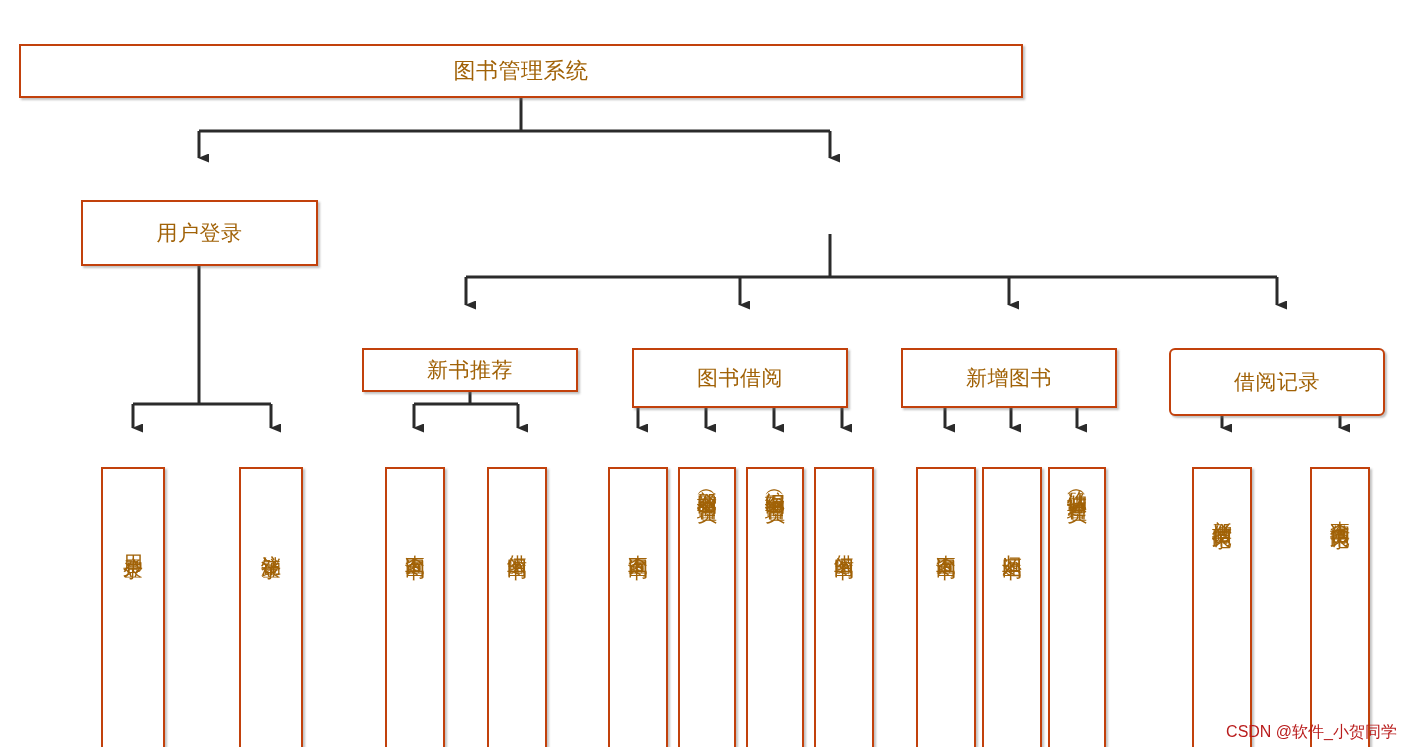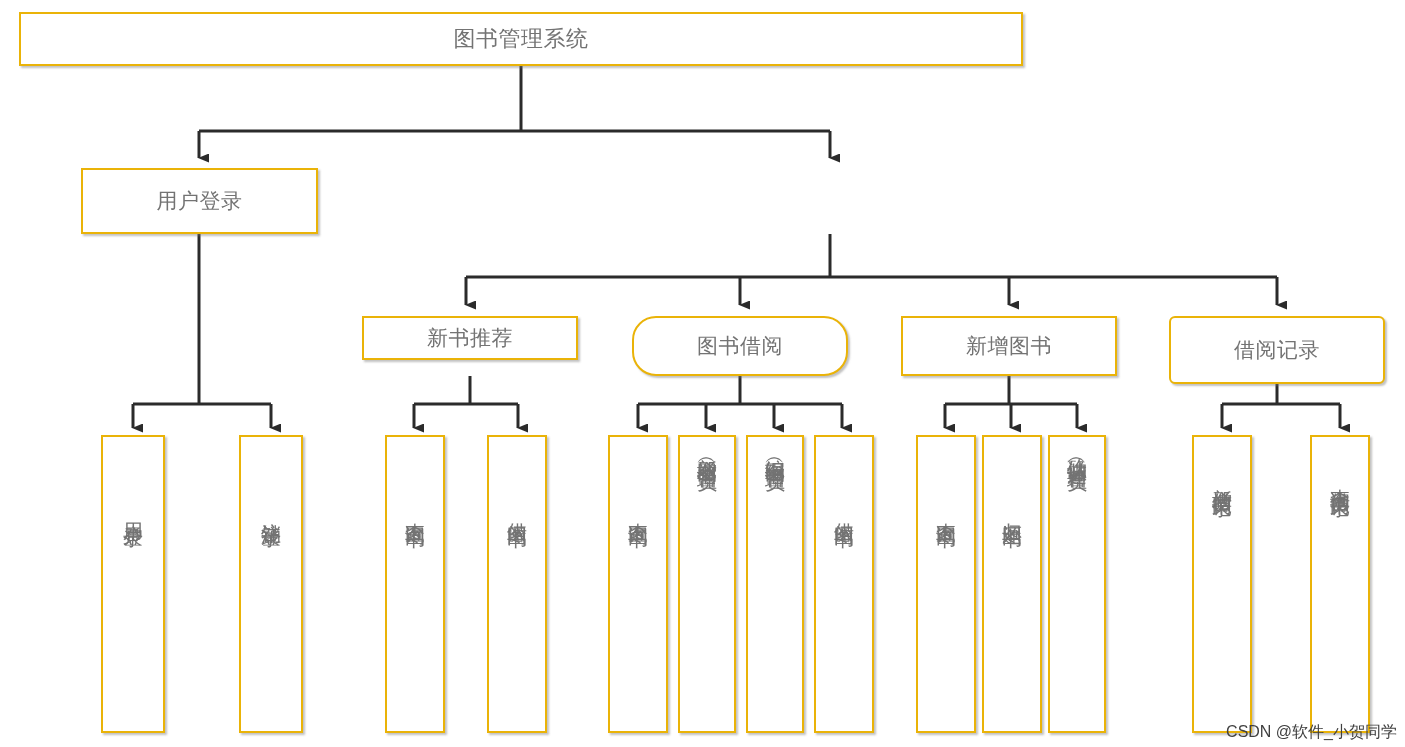--- a/index.html
+++ b/index.html
@@ -22,27 +22,28 @@
   svg#edges {
     position: absolute;
     left: 0;
     top: 0;
     width: 1405px;
     height: 747px;
   }
   .node {
     position: absolute;
     box-sizing: border-box;
-    border: 2px solid #eab308;
+    border: 2px solid #c2410c;
     background: #ffffff;
     box-shadow: 2px 2px 2px rgba(120,120,120,0.45);
     display: flex;
     align-items: center;
     justify-content: center;
-    color: #737373;
+    color: #a16207;
+    margin-top: 32px;
   }
   .node .label {
     display: block;
     text-align: center;
     line-height: 1.18;
     letter-spacing: 0.5px;
   }
   .node.horiz .label {
     writing-mode: horizontal-tb;
     font-size: 21px;
@@ -61,21 +62,21 @@
     font-size: 20px;
     line-height: 1.05;
     letter-spacing: 2px;
     white-space: nowrap;
   }
   .watermark {
     position: absolute;
     right: 8px;
     bottom: 4px;
     font-size: 16px;
-    color: #404040;
+    color: #b91c1c;
     white-space: nowrap;
     pointer-events: none;
   }
 </style>
 </head>
 <body>
 
 <div id="diagram-root">
 
   <svg id="edges" viewBox="0 0 1405 747" preserveAspectRatio="none">
@@ -146,21 +147,21 @@
 
   <div class="node horiz" style="left:81px; top:168px; width:237px; height:66px;">
     <span class="label">用户登录</span>
   </div>
 
 
   <div class="node horiz" style="left:362px; top:316px; width:216px; height:44px;">
     <span class="label">新书推荐</span>
   </div>
 
-  <div class="node horiz" style="left:632px; top:316px; width:216px; height:60px;border-radius:24px;">
+  <div class="node horiz" style="left:632px; top:316px; width:216px; height:60px;">
     <span class="label">图书借阅</span>
   </div>
 
   <div class="node horiz" style="left:901px; top:316px; width:216px; height:60px;">
     <span class="label">新增图书</span>
   </div>
 
   <div class="node horiz" style="left:1169px; top:316px; width:216px; height:68px;border-radius:6px;">
     <span class="label">借阅记录</span>
   </div>

